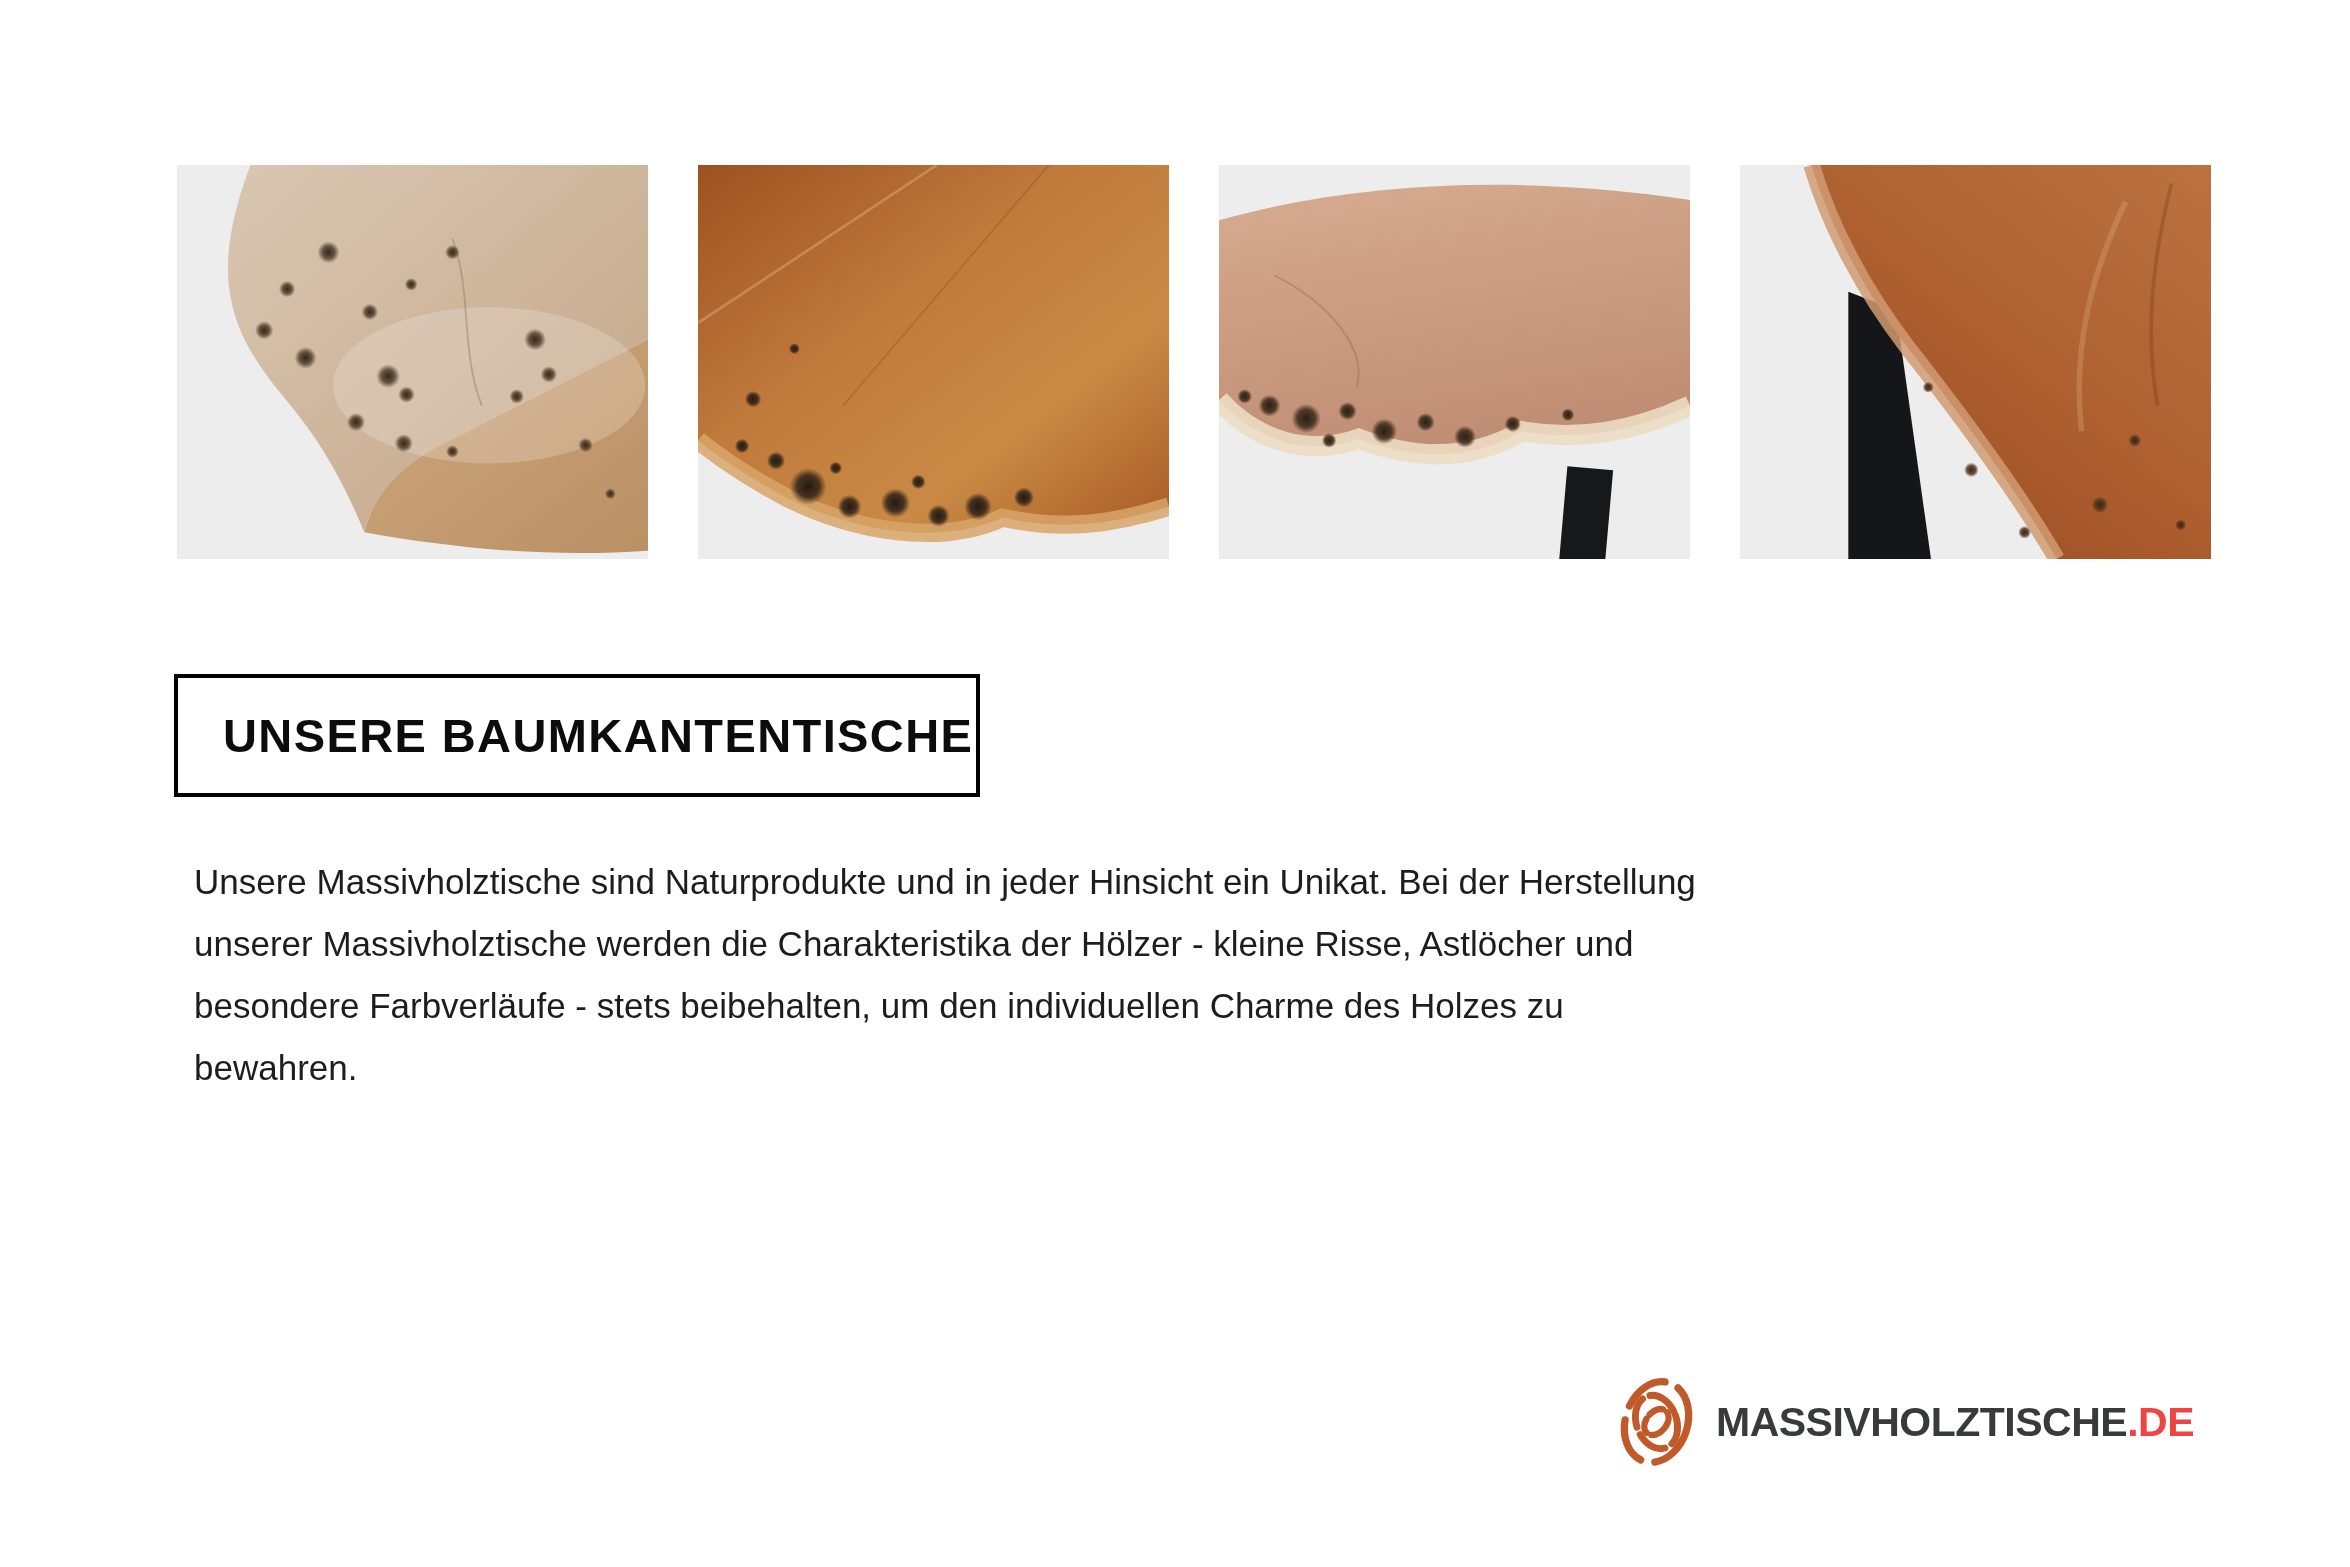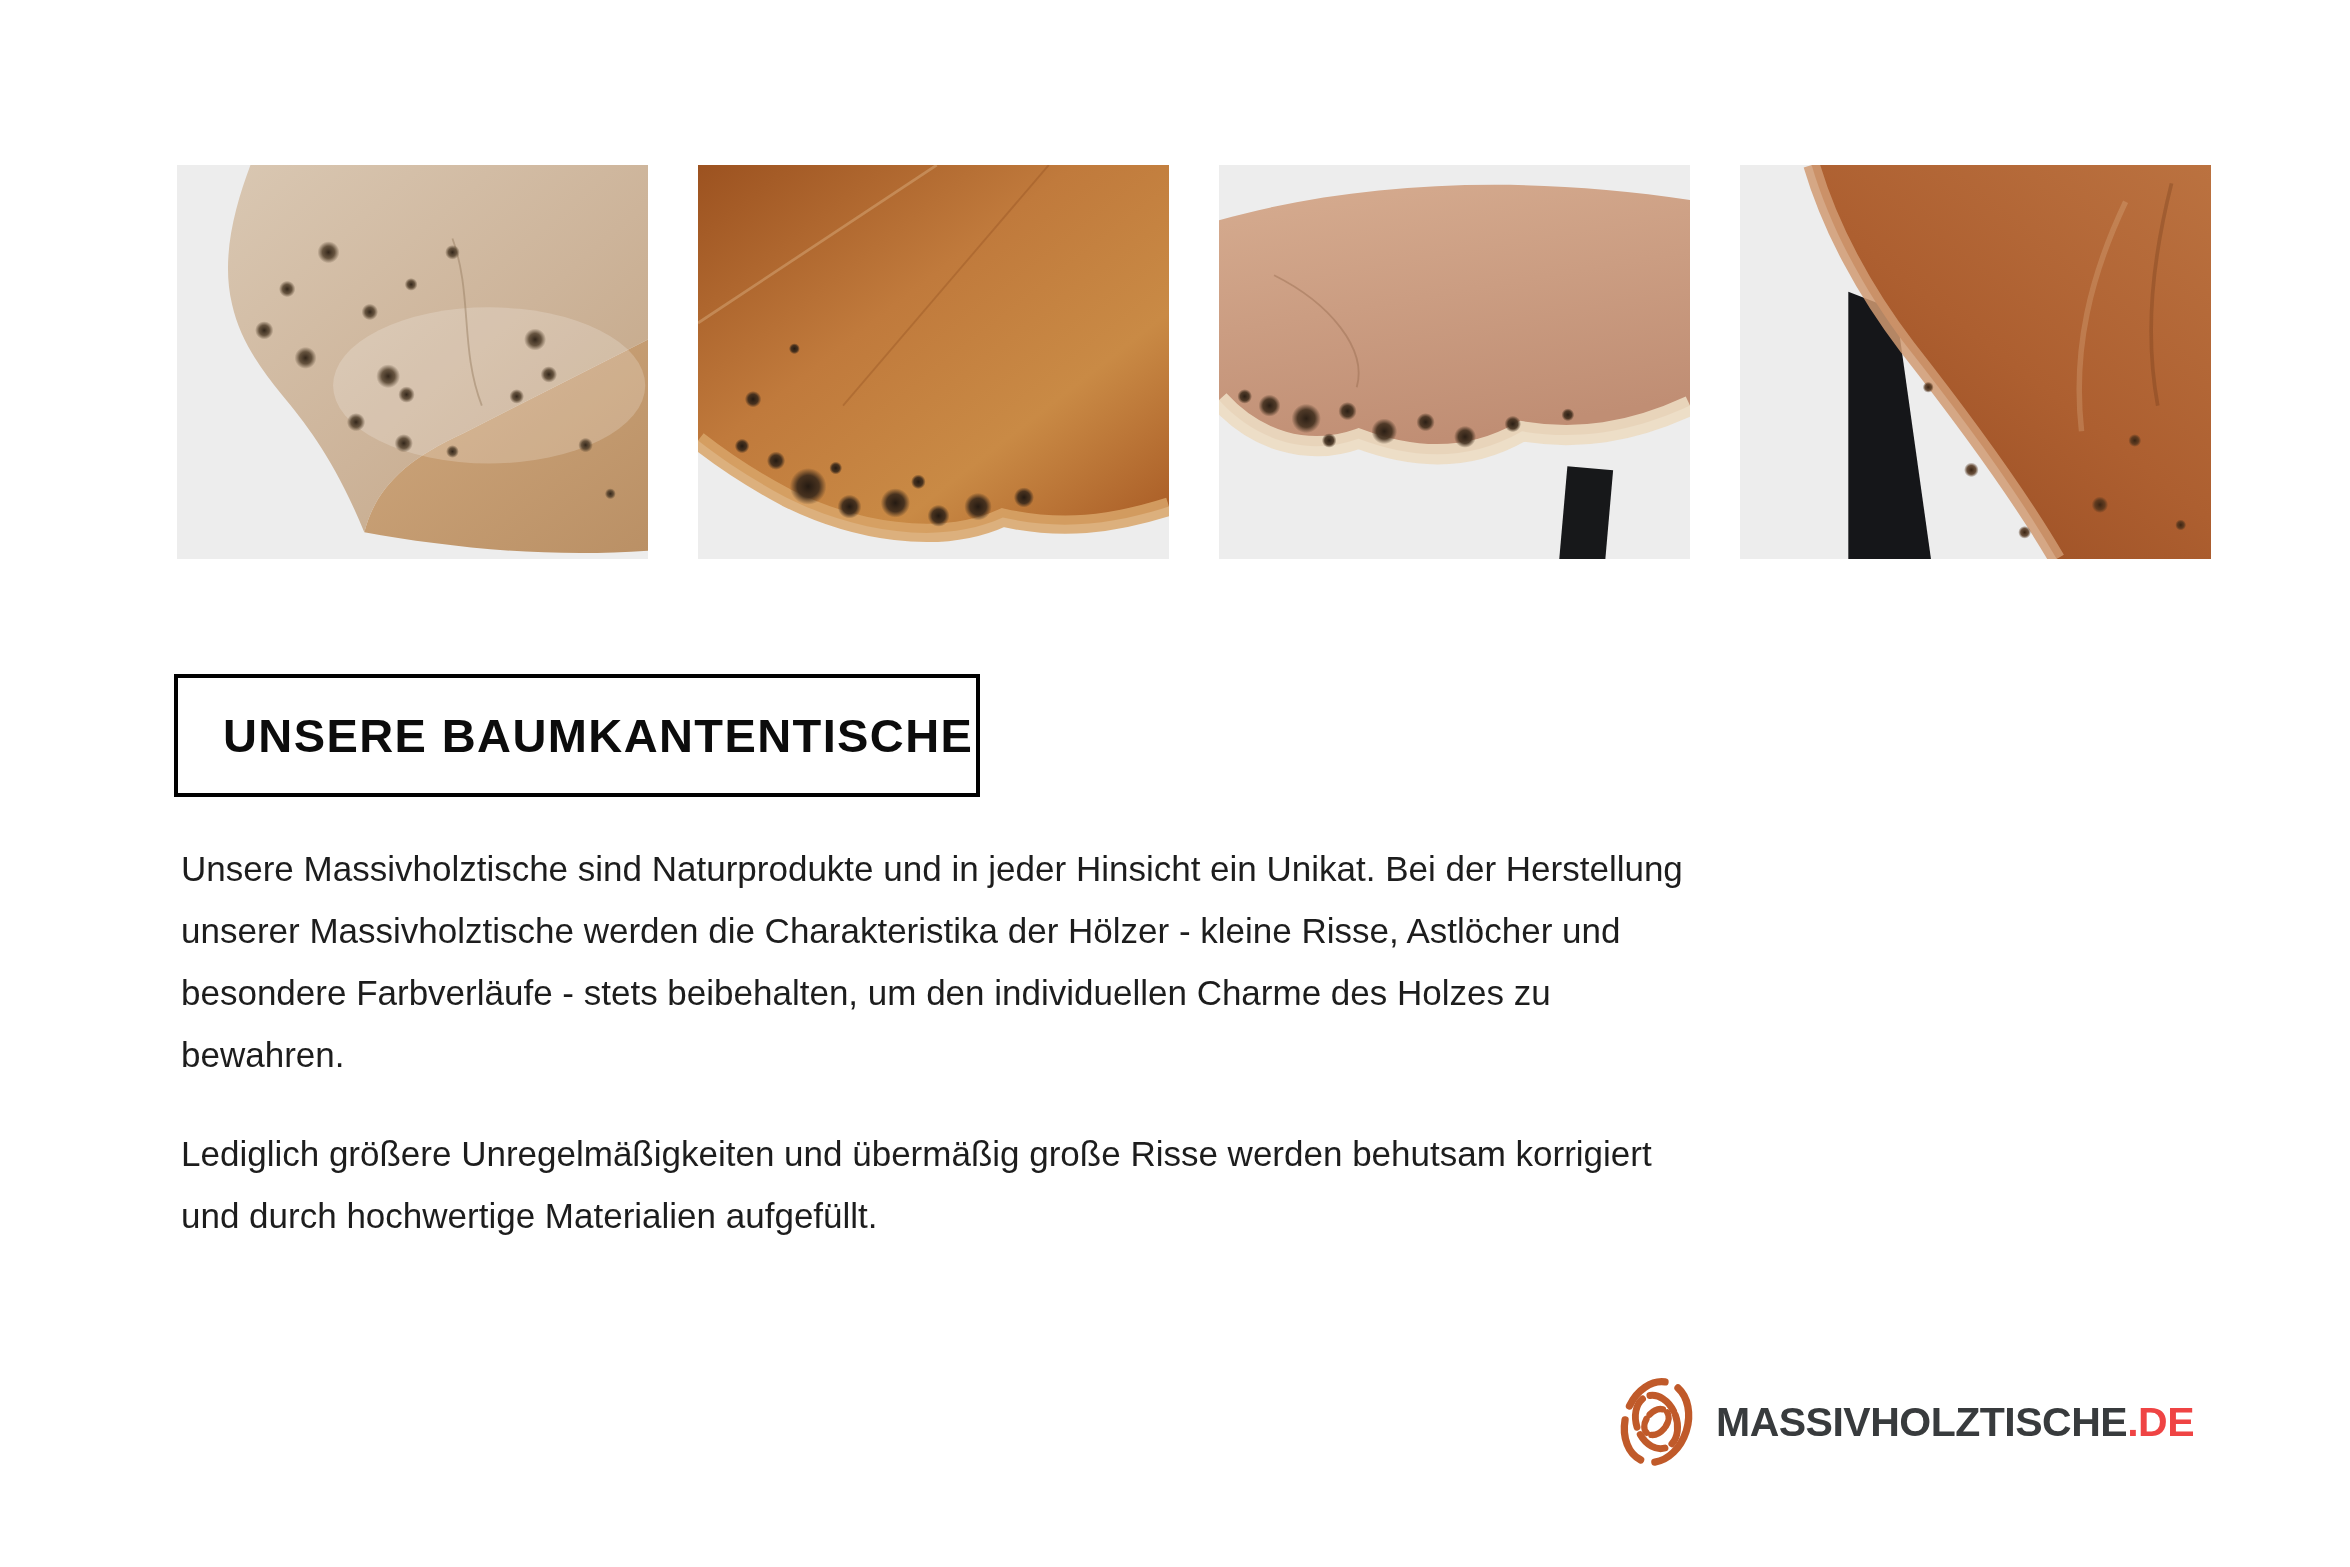--- a/index.html
+++ b/index.html
@@ -23,21 +23,21 @@
   .heading-box h1{
     margin:0;font-size:47px;font-weight:bold;letter-spacing:1.4px;
     color:#0c0c0c;white-space:nowrap;
   }
 
   
   .intro{
     position:absolute;left:179px;top:836px;width:2048px;
     font-size:35px;line-height:62px;color:#1d1d1d;
   }
-  .intro p{margin:2px;white-space:pre-line;}
+  .intro p{margin:15px;white-space:pre-line;}
   .intro p + p{margin-top:37px;}
 
   
   .logo{
     position:absolute;left:1619px;top:1374px;
     display:flex;align-items:center;gap:22px;
   }
   .logo-text{
     font-size:41px;font-weight:bold;letter-spacing:-0.5px;
     color:#383b3d;white-space:nowrap;
@@ -203,22 +203,20 @@
 
   <div class="heading-box">
     <h1>UNSERE BAUMKANTENTISCHE</h1>
   </div>
 
   <div class="intro">
     <p>Unsere Massivholztische sind Naturprodukte und in jeder Hinsicht ein Unikat. Bei der Herstellung
 unserer Massivholztische werden die Charakteristika der Hölzer - kleine Risse, Astlöcher und
 besondere Farbverläufe - stets beibehalten, um den individuellen Charme des Holzes zu
 bewahren.</p>
-    <p>Lediglich größere Unregelmäßigkeiten und übermäßig große Risse werden behutsam korrigiert
-und durch hochwertige Materialien aufgefüllt.</p>
   </div>
 
   <div class="logo">
     <span style="display:block;line-height:0;">
       <svg width="75" height="96" viewBox="0 0 82 104" role="img" aria-hidden="true">
         <g fill="none" stroke="#c05a2a" stroke-linecap="round">
           <ellipse cx="41" cy="52" rx="34" ry="45" stroke-width="8" stroke-dasharray="50 16" transform="rotate(18 41 52)"></ellipse>
           <ellipse cx="41" cy="52" rx="22" ry="30" stroke-width="7.5" stroke-dasharray="33 9" transform="rotate(-20 41 52)"></ellipse>
           <ellipse cx="41" cy="52" rx="11" ry="16" stroke-width="7" stroke-dasharray="16 6" transform="rotate(40 41 52)"></ellipse>
         </g>

